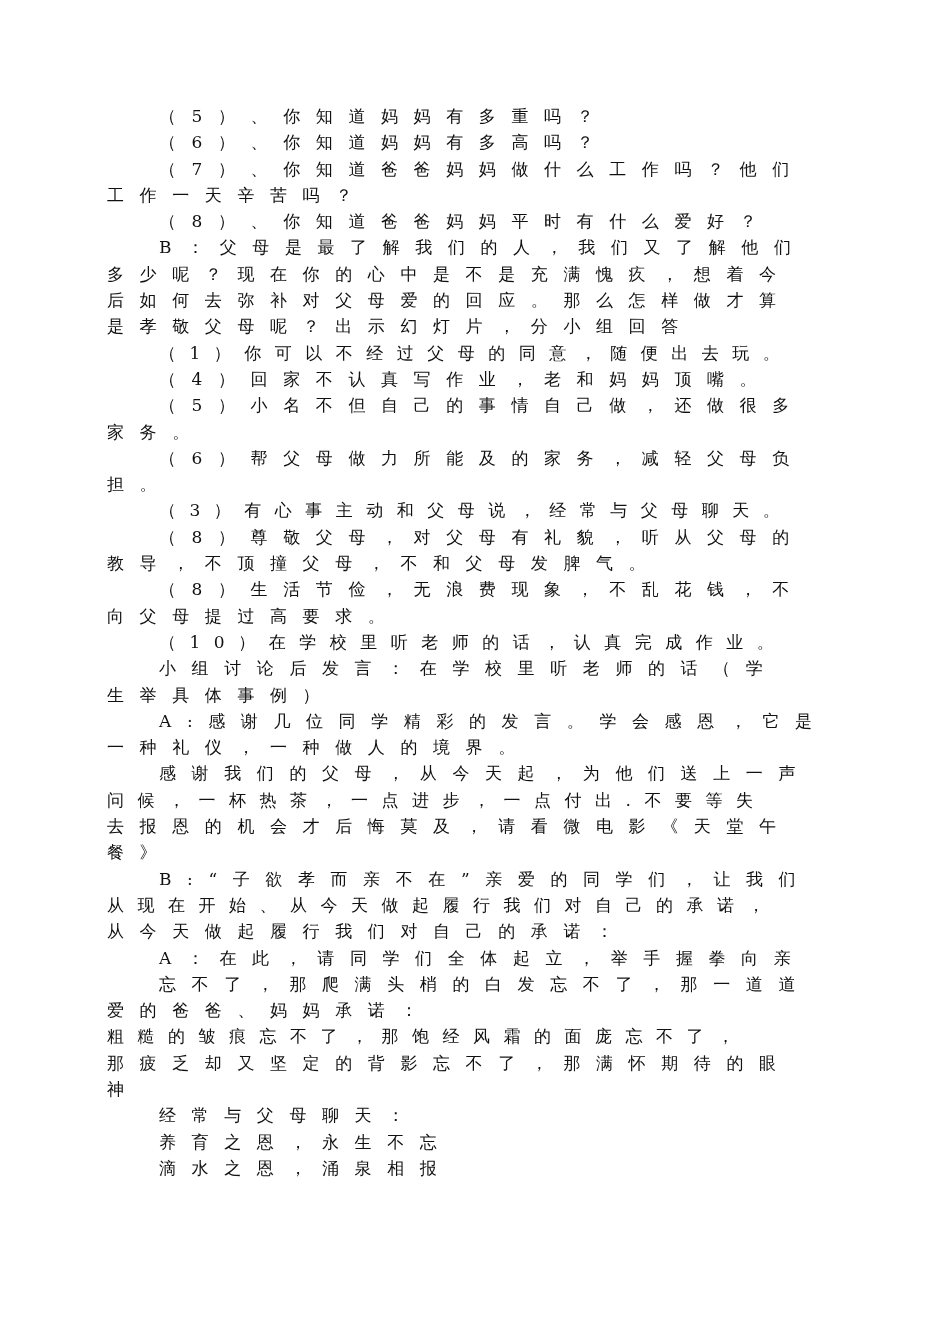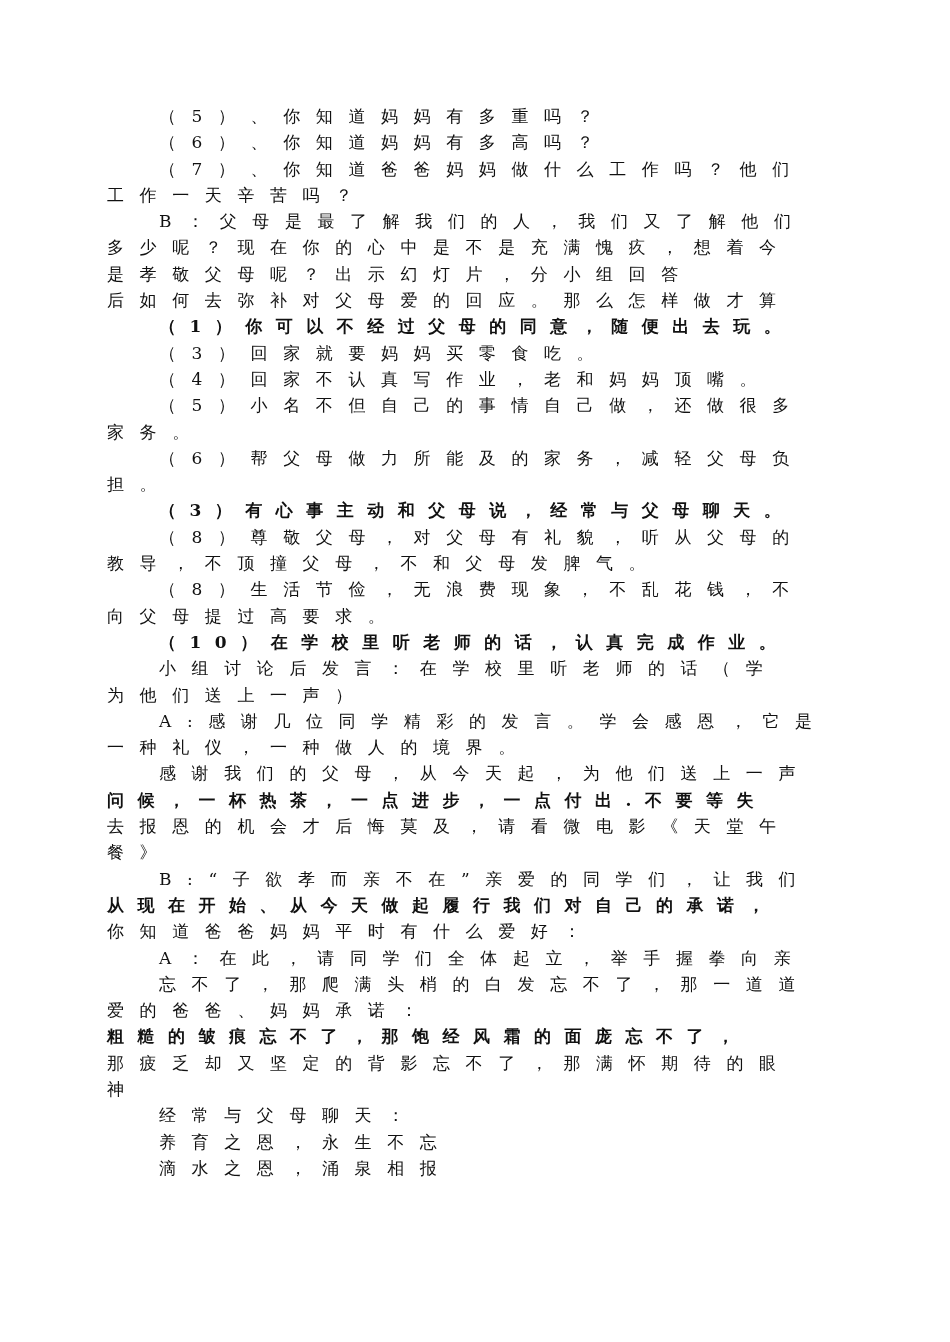--- a/index.html
+++ b/index.html
@@ -11,59 +11,59 @@
   .content {
     position: absolute; left: 107px; top: 103px; width: 730px;
     font-family: "DejaVu Serif", "Liberation Serif", serif;
     font-size: 17px; color: #111111;
   }
   .line {
     height: 26.3px; line-height: 26.3px; white-space: nowrap;
     letter-spacing: 15.6px;
   }
   .indent { padding-left: 52px; }
-  .tight { letter-spacing: 13.5px; font-weight: bold; }
+  .tight { letter-spacing: 13.5px; }
 </style>
 </head>
 <body>
 
 <div class="page">
   <div class="content">
     <div class="line indent">（5）、你知道妈妈有多重吗？</div>
     <div class="line indent">（6）、你知道妈妈有多高吗？</div>
     <div class="line indent">（7）、你知道爸爸妈妈做什么工作吗？他们</div>
     <div class="line">工作一天辛苦吗？</div>
+    <div class="line indent">（8）、你知道爸爸妈妈平时有什么爱好？</div>
     <div class="line indent">B：父母是最了解我们的人，我们又了解他们</div>
     <div class="line">多少呢？现在你的心中是不是充满愧疚，想着今</div>
+    <div class="line">后如何去弥补对父母爱的回应。那么怎样做才算</div>
     <div class="line">是孝敬父母呢？出示幻灯片，分小组回答</div>
-    <div class="line">后如何去弥补对父母爱的回应。那么怎样做才算</div>
     <div class="line indent tight">（1）你可以不经过父母的同意，随便出去玩。</div>
-    <div class="line indent">（3）回家就要妈妈买零食吃。</div>
     <div class="line indent">（4）回家不认真写作业，老和妈妈顶嘴。</div>
     <div class="line indent">（5）小名不但自己的事情自己做，还做很多</div>
     <div class="line">家务。</div>
     <div class="line indent">（6）帮父母做力所能及的家务，减轻父母负</div>
     <div class="line">担。</div>
     <div class="line indent tight">（3）有心事主动和父母说，经常与父母聊天。</div>
     <div class="line indent">（8）尊敬父母，对父母有礼貌，听从父母的</div>
     <div class="line">教导，不顶撞父母，不和父母发脾气。</div>
     <div class="line indent">（8）生活节俭，无浪费现象，不乱花钱，不</div>
     <div class="line">向父母提过高要求。</div>
     <div class="line indent tight">（10）在学校里听老师的话，认真完成作业。</div>
     <div class="line indent">小组讨论后发言：在学校里听老师的话（学</div>
-    <div class="line">为他们送上一声）</div>
+    <div class="line">生举具体事例）</div>
     <div class="line indent">A:感谢几位同学精彩的发言。学会感恩，它是</div>
     <div class="line">一种礼仪，一种做人的境界。</div>
     <div class="line indent">感谢我们的父母，从今天起，为他们送上一声</div>
     <div class="line tight">问候，一杯热茶，一点进步，一点付出.不要等失</div>
     <div class="line">去报恩的机会才后悔莫及，请看微电影《天堂午</div>
     <div class="line">餐》</div>
     <div class="line indent">B:“子欲孝而亲不在”亲爱的同学们，让我们</div>
     <div class="line tight">从现在开始、从今天做起履行我们对自己的承诺，</div>
-    <div class="line">你知道爸爸妈妈平时有什么爱好：</div>
+    <div class="line">从今天做起履行我们对自己的承诺：</div>
     <div class="line indent">A：在此，请同学们全体起立，举手握拳向亲</div>
     <div class="line indent">忘不了，那爬满头梢的白发忘不了，那一道道</div>
     <div class="line">爱的爸爸、妈妈承诺：</div>
     <div class="line tight">粗糙的皱痕忘不了，那饱经风霜的面庞忘不了，</div>
     <div class="line">那疲乏却又坚定的背影忘不了，那满怀期待的眼</div>
     <div class="line">神</div>
     <div class="line indent">经常与父母聊天：</div>
     <div class="line indent">养育之恩，永生不忘</div>
     <div class="line indent">滴水之恩，涌泉相报</div>
   </div>

